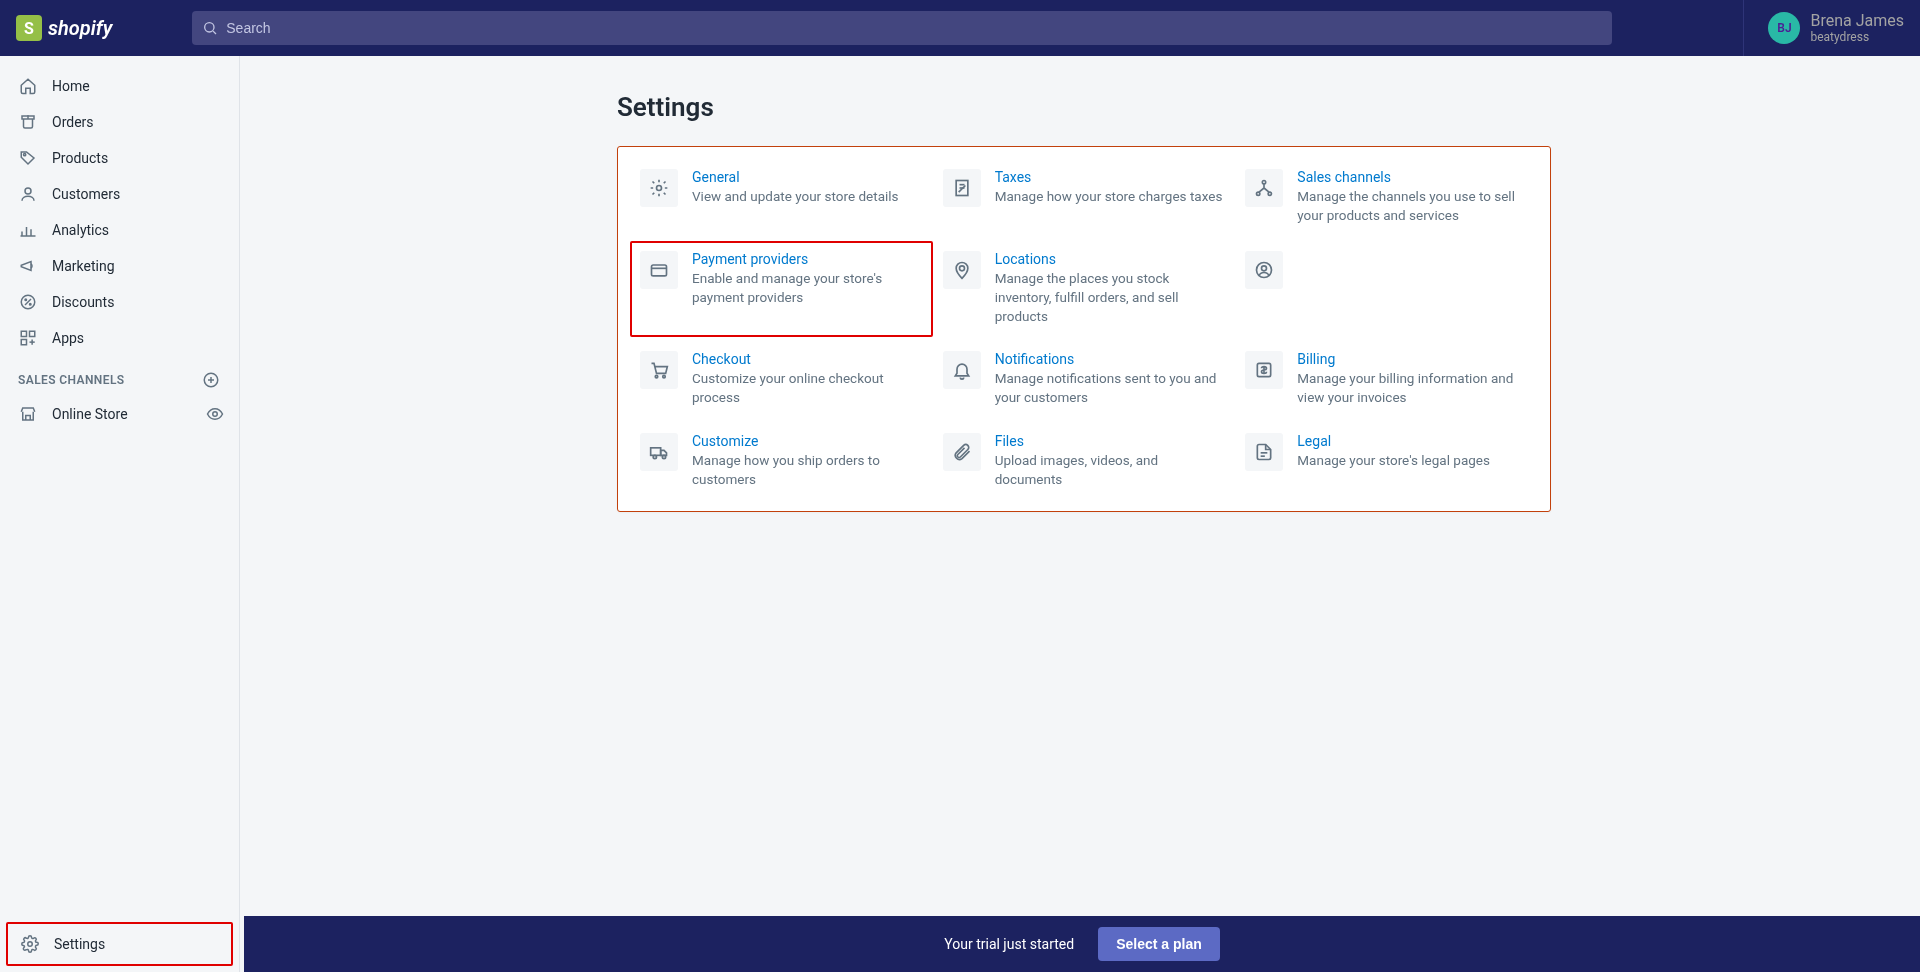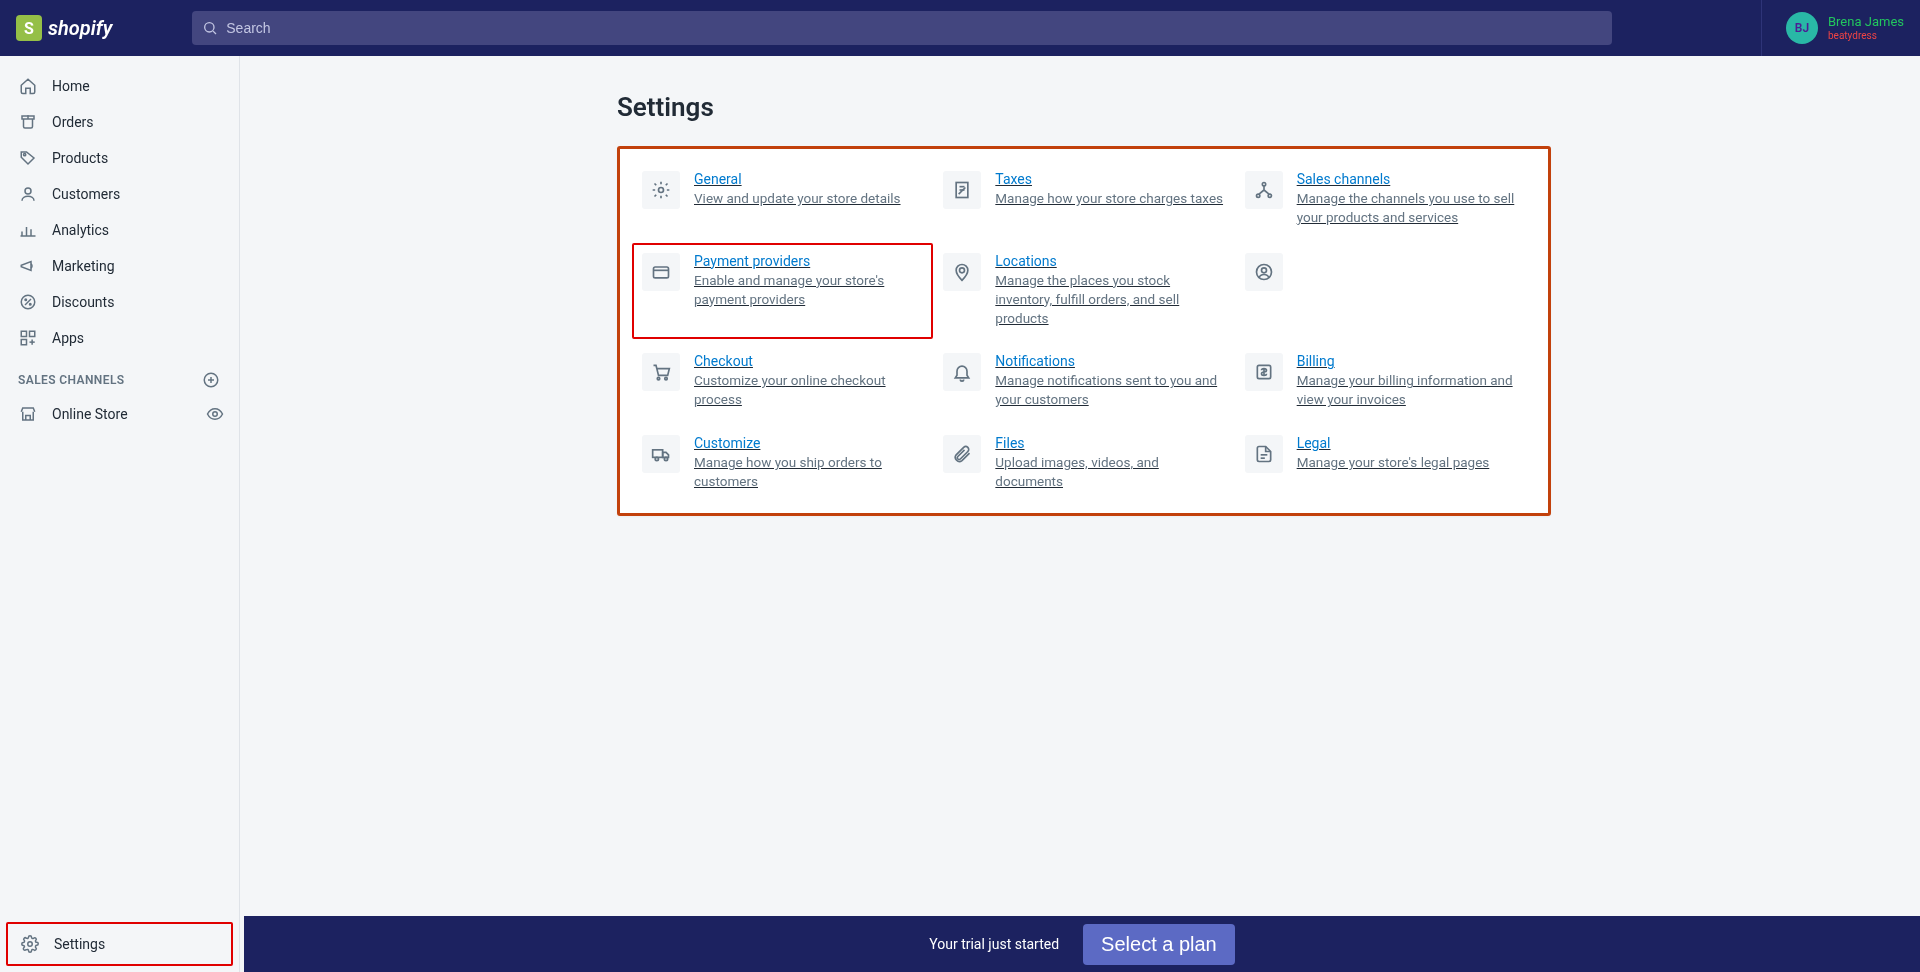--- a/index.html
+++ b/index.html
@@ -79,22 +79,22 @@
   .avatar {
     width: 32px; height: 32px;
     border-radius: 50%;
     background: #29b8a6;
     color: #4c1d95;
     font-size: 12px;
     font-weight: 600;
     display: flex; align-items: center; justify-content: center;
   }
   .user-meta { line-height: 1.2; }
-  .user-name { color: #22c55e; font-size: 13px; }
-  .user-store { color: #ef4444; font-size: 10px; }
+  .user-name { color: #a3a3a3; font-size: 16px; }
+  .user-store { color: #a3a3a3; font-size: 12px; }
 
   
   .shell {
     display: flex;
     height: calc(100% - 56px);
     gap: 8px;
   }
   .sidebar {
     width: 240px;
     background: #f4f6f8;
@@ -162,25 +162,24 @@
     margin: 0 auto;
   }
   .page-title {
     font-size: 26px;
     font-weight: 600;
     margin-bottom: 24px;
     color: #212b36;
   }
   .card {
     background: #fff;
-    border: 3px solid #c2410c;
+    border: 1px solid #c2410c;
     border-radius: 3px;
     box-shadow: 0 1px 2px rgba(0,0,0,0.03);
     padding: 22px;
-    text-decoration: underline;
   }
   .grid {
     display: grid;
     grid-template-columns: repeat(3, 1fr);
     column-gap: 20px;
     row-gap: 26px;
   }
   .tile {
     display: flex;
     gap: 14px;
@@ -228,22 +227,23 @@
     gap: 24px;
     z-index: 5;
   }
   .trial-text { color: #fff; font-size: 14px; }
   .select-plan {
     background: #5c6ac4;
     color: #fff;
     border: 0;
     border-radius: 4px;
     padding: 9px 18px;
-    font-size: 20px;
+    font-size: 14px;
     cursor: pointer;
+    font-weight: bold;
   }
 
   svg { display: block; }
 </style>
 </head>
 <body>
 
 <div class="topbar">
   <div class="logo">
     <span class="logo-mark">S</span>

